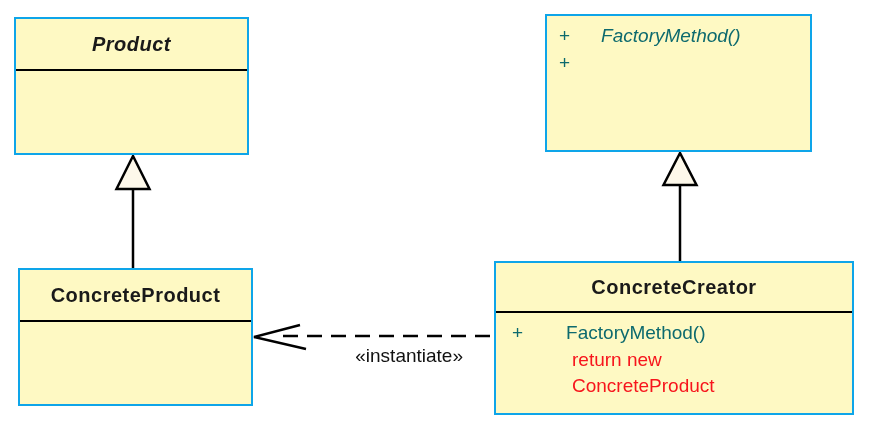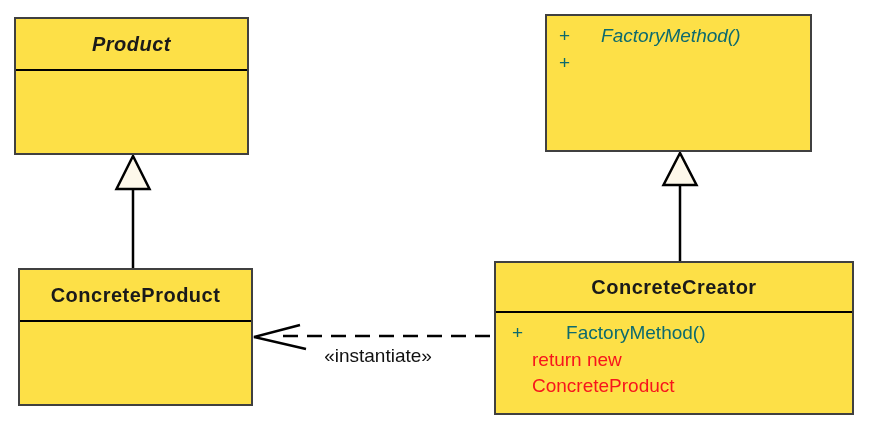--- a/index.html
+++ b/index.html
@@ -19,22 +19,22 @@
     position: absolute;
     left: 0;
     top: 0;
     width: 874px;
     height: 431px;
     pointer-events: none;
   }
   .uml-class {
     position: absolute;
     box-sizing: border-box;
-    background: #fde047;
-    border: 2px solid #404040;
+    background: #fef9c3;
+    border: 2px solid #0ea5e9;
   }
   .uml-class-title {
     box-sizing: border-box;
     height: 52px;
     line-height: 50px;
     border-bottom: 2px solid #000000;
     text-align: center;
     font-weight: bold;
     font-size: 20px;
     color: #1a1a1a;
@@ -61,29 +61,29 @@
   }
   .creator-body .vis { margin-left: 12px; }
   .creator-body .mname { margin-left: 31px; }
   .cc-body .vis { margin-left: 16px; }
   .cc-body .mname { margin-left: 43px; }
   .mname.italic { font-style: italic; }
   .note-line {
     height: 26px;
     font-size: 19px;
     color: #f7151c;
-    padding-left: 36px;
+    padding-left: 76px;
     white-space: nowrap;
   }
   .edge-label {
     position: absolute;
     left: 293px;
     top: 345px;
     width: 170px;
-    text-align: center;
+    text-align: right;
     font-size: 19px;
     color: #111111;
     white-space: nowrap;
   }
 </style>
 </head>
 <body>
 
 <div class="canvas">
 

